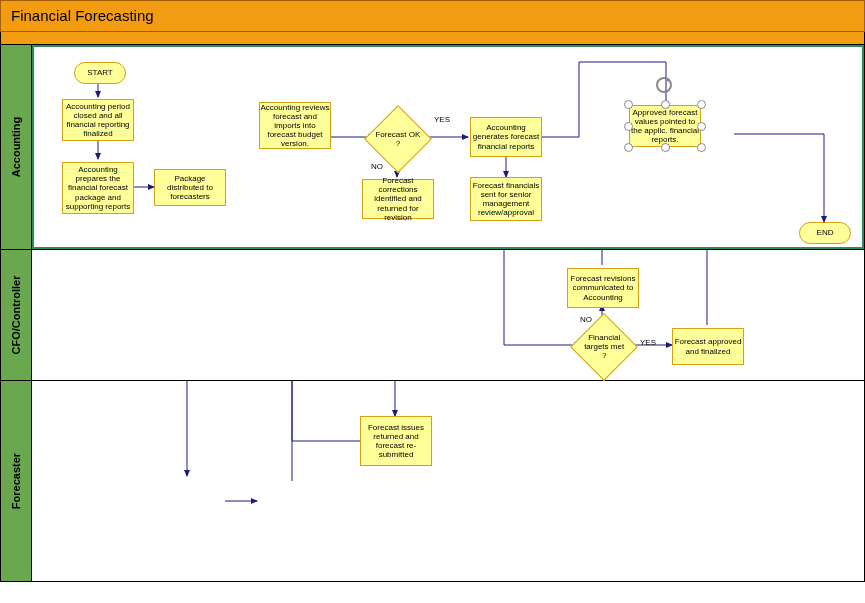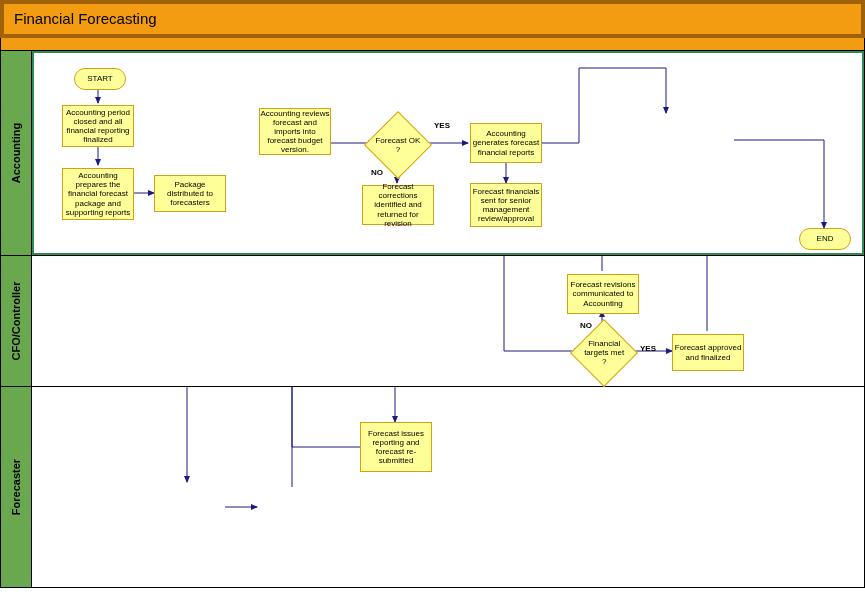--- a/index.html
+++ b/index.html
@@ -1,33 +1,33 @@
 <!DOCTYPE html>
 <html><head>
 <meta charset="utf-8">
 <style>
   html,body{margin:0;padding:0;font-family:Arial,Helvetica,sans-serif;font-size:8px;color:#000;background:#fff}
   .container{width:865px;height:603px;position:relative}
-  .header{height:30px;border:4px solid #a16207;background:#f39c12;font-size:15px;padding-left:10px;line-height:30px}
+  .header{height:30px;border:1px solid #a16207;background:#f39c12;font-size:15px;padding-left:10px;line-height:30px}
   .orange-bar{height:12px;border:1px solid #000;border-top:none;background:#f39c12}
   .lanes{border:1px solid #000;border-top:none}
   .lane{display:flex;border-bottom:1px solid #000}
   .lane:last-child{border-bottom:none}
   .lane-label{width:30px;background:#6aa84f;border-right:1px solid #000;display:flex;align-items:center;justify-content:center}
   .lane-label span{transform:rotate(-90deg);white-space:nowrap;font-weight:bold;font-size:11px}
   .lane-body{flex:1;position:relative}
   .lane.accounting .lane-body{height:200px;border:2px solid #2e8b57}
   .lane.cfo .lane-body{height:130px}
   .lane.forecaster .lane-body{height:200px}
   .node{position:absolute;background:#ffff99;border:1px solid #d4a017;text-align:center;display:flex;align-items:center;justify-content:center;padding:0;line-height:1.15}
   .box{width:70px}
   .pill{width:50px;height:20px;border-radius:12px}
   .diamond{width:46px;height:46px;transform:rotate(45deg);padding:0}
   .diamond span{transform:rotate(-45deg);display:block;width:64px;text-align:center}
-  .tiny-label{position:absolute;font-weight:bold}
+  .tiny-label{position:absolute;font-weight:normal}
   .sel-handle{position:absolute;width:7px;height:7px;border:1px solid #888;border-radius:50%;background:#fff}
   svg.arrows{position:absolute;top:0;left:0;pointer-events:none}
 </style>
 </head>
 <body>
 
 <div class="container">
   <div class="header">Financial Forecasting</div>
   <div class="orange-bar"></div>
 
@@ -67,20 +67,35 @@
         <div class="node diamond" style="left:340px;top:68px">
             <span>Forecast OK ?</span>
           </div>
         <div class="tiny-label" style="left:400px;top:68px">YES</div>
         <div class="tiny-label" style="left:337px;top:115px">NO</div>
 
         <div class="node box" style="left:436px;top:70px;height:38px">Accounting generates forecast financial reports</div>
         <div class="node box" style="left:328px;top:132px;height:38px">Forecast corrections identified and returned for revision</div>
         <div class="node box" style="left:436px;top:130px;height:42px">Forecast financials sent for senior management review/approval</div>
 
+        <div style="position:absolute;left:595px;top:58px;width:75px;height:45px">
+          <div class="node box" style="position:relative;left:0;top:0;width:70px;height:40px">Approved forecast values pointed to the applic. financial reports.</div>
+          <div class="sel-handle" style="left:-5px;top:-5px"></div>
+          <div class="sel-handle" style="left:32px;top:-5px"></div>
+          <div class="sel-handle" style="left:68px;top:-5px"></div>
+          <div class="sel-handle" style="left:-5px;top:17px"></div>
+          <div class="sel-handle" style="left:68px;top:17px"></div>
+          <div class="sel-handle" style="left:-5px;top:38px"></div>
+          <div class="sel-handle" style="left:32px;top:38px"></div>
+          <div class="sel-handle" style="left:68px;top:38px"></div>
+          <svg style="position:absolute;left:25px;top:-30px" width="20" height="20">
+              <circle cx="10" cy="10" r="7" stroke="#888" stroke-width="2" fill="none"></circle>
+              <path d="M15 3 L17 7 L12 6 Z" fill="#888"></path>
+            </svg>
+        </div>
 
         <div class="node pill" style="left:765px;top:175px">END</div>
       </div>
     </div>
 
     <div class="lane cfo">
       <div class="lane-label">
           <span>CFO/Controller</span>
         </div>
       <div class="lane-body">
@@ -110,18 +125,18 @@
       <div class="lane-body">
         <svg class="arrows" width="833" height="200">
           <g stroke="#1a1a80" stroke-width="1" fill="none" marker-end="url(#ah)">
             <path d="M155 -170 L155 95"></path>
             <line x1="193" y1="120" x2="225" y2="120"></line>
             <path d="M260 100 L260 -225"></path>
             <path d="M363 -160 L363 35"></path>
             <path d="M328 60 L260 60 L260 -225" marker-end=""></path>
           </g>
         </svg>
-        <div class="node box" style="left:328px;top:35px;height:48px">Forecast issues reporting and forecast re-submitted</div>
+        <div class="node box" style="left:328px;top:35px;height:48px">Forecast issues returned and forecast re-submitted</div>
       </div>
     </div>
 
   </div>
 </div>
 
 </body></html>

